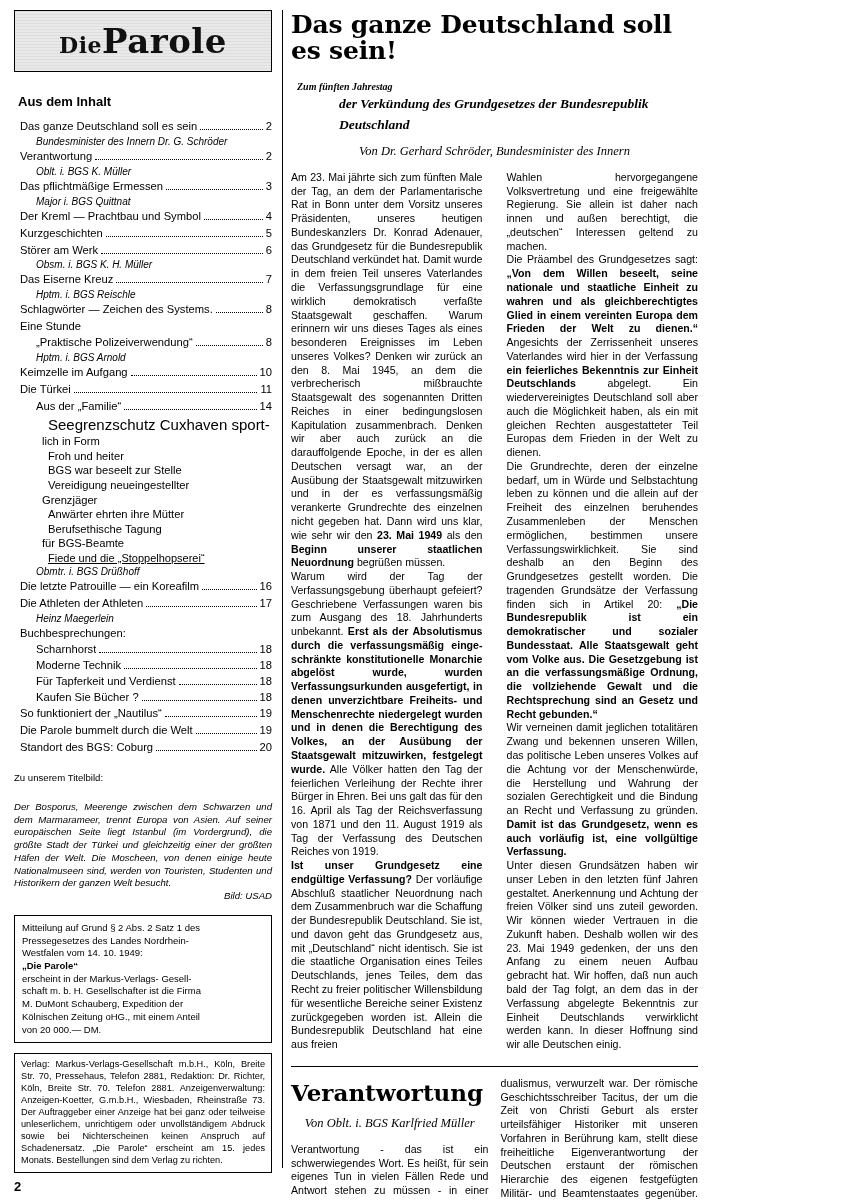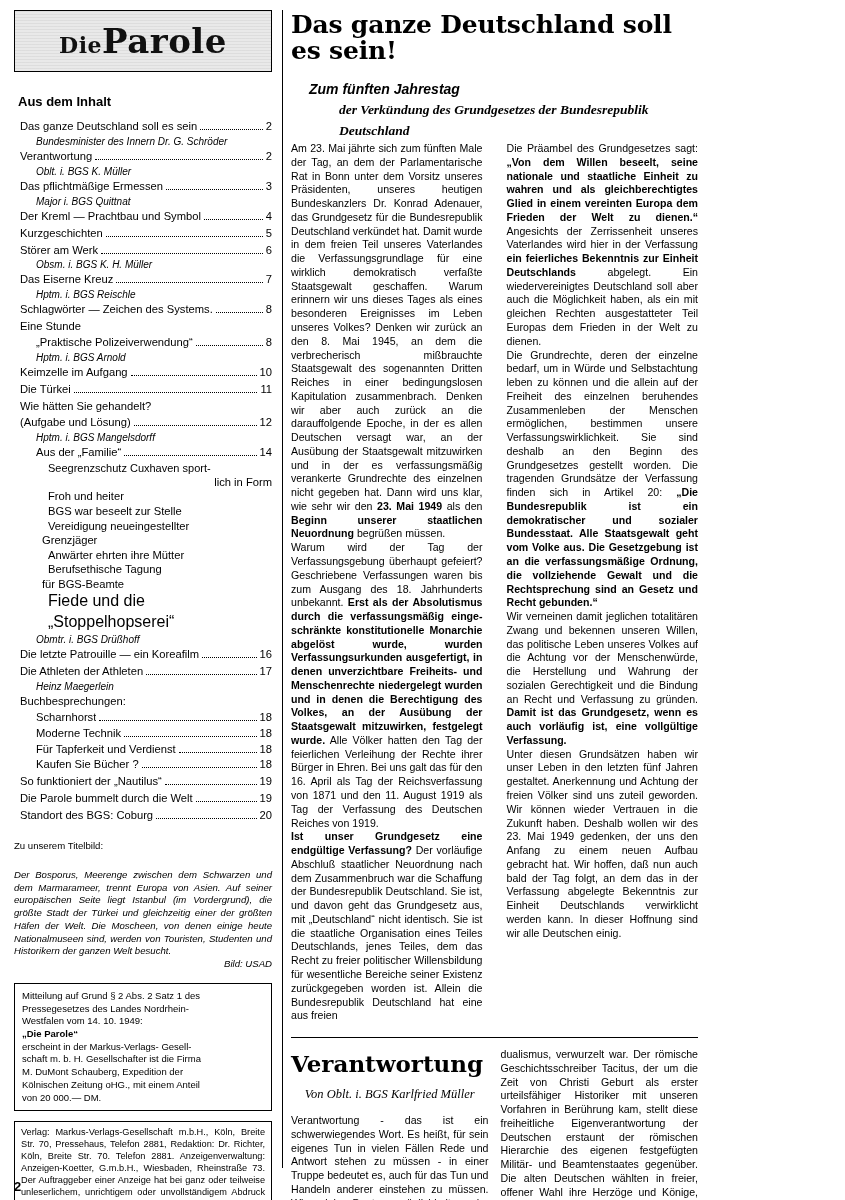--- a/index.html
+++ b/index.html
@@ -164,25 +164,25 @@
   
   .headline {
     font-family: "DejaVu Serif", serif;
     font-weight: bold;
     font-size: 25px;
     letter-spacing: -0.2px;
     margin: 2px 0 14px 0;
     line-height: 1.05;
   }
   .subhead {
-    font-family: Liberation Sans, sans-serif;
-    font-style: italic;
-    font-weight: bold;
-    font-size: 14px;
-    margin-left: 18px;
+    font-family: Liberation Serif, serif;
+    font-style: italic;
+    font-weight: bold;
+    font-size: 10px;
+    margin-left: 6px;
     line-height: 1.55;
   }
   .subhead2 {
     font-family: "Liberation Serif", serif;
     font-style: italic;
     font-weight: bold;
     font-size: 13.5px;
     margin-left: 48px;
     line-height: 1.55;
   }
@@ -345,46 +345,37 @@
           </div>
         </div>
         <div class="toc-group">
           <div class="toc-entry">
             <span class="t">Die Türkei</span>
             <span class="leader"></span>
             <span class="pg">11</span>
           </div>
         </div>
 
-        <div class="toc-group">
-          <div class="toc-plain">Wie hätten Sie gehandelt?</div>
-          <div class="toc-entry">
-            <span class="t">(Aufgabe und Lösung)</span>
-            <span class="leader"></span>
-            <span class="pg">12</span>
-          </div>
-          <div class="toc-sub">Hptm. i. BGS Mangelsdorff</div>
-        </div>
 
         <div class="toc-group">
           <div class="toc-entry toc-indent">
             <span class="t">Aus der „Familie“</span>
             <span class="leader"></span>
             <span class="pg">14</span>
           </div>
-          <div class="toc-sub" style="font-style:normal;font-size:11px;margin-left:34px;">Seegrenzschutz Cuxhaven sport-</div>
-          <div class="toc-sub" style="font-style:normal;font-size:11.2px;margin-left:28px;text-align:right;">lich in Form</div>
+          <div class="toc-sub" style="font-style:normal;font-size:15px;margin-left:34px;">Seegrenzschutz Cuxhaven sport-</div>
+          <div class="toc-sub" style="font-style:normal;font-size:11.2px;margin-left:28px;">lich in Form</div>
           <div class="toc-sub" style="font-style:normal;font-size:11.2px;margin-left:34px;">Froh und heiter</div>
           <div class="toc-sub" style="font-style:normal;font-size:11.2px;margin-left:34px;">BGS war beseelt zur Stelle</div>
           <div class="toc-sub" style="font-style:normal;font-size:11.2px;margin-left:34px;">Vereidigung neueingestellter</div>
           <div class="toc-sub" style="font-style:normal;font-size:11.2px;margin-left:28px;">Grenzjäger</div>
           <div class="toc-sub" style="font-style:normal;font-size:11.2px;margin-left:34px;">Anwärter ehrten ihre Mütter</div>
           <div class="toc-sub" style="font-style:normal;font-size:11.2px;margin-left:34px;">Berufsethische Tagung</div>
           <div class="toc-sub" style="font-style:normal;font-size:11.2px;margin-left:28px;">für BGS-Beamte</div>
-          <div class="toc-sub" style="font-style:normal;font-size:16px;margin-left:34px;">Fiede und die „Stoppelhopserei“</div>
+          <div class="toc-sub" style="font-style:normal;font-size:11px;margin-left:34px;text-decoration:underline;">Fiede und die „Stoppelhopserei“</div>
           <div class="toc-sub">Obmtr. i. BGS Drüßhoff</div>
         </div>
 
 
         <div class="toc-group">
           <div class="toc-entry">
             <span class="t">Die letzte Patrouille — ein Koreafilm</span>
             <span class="leader"></span>
             <span class="pg">16</span>
           </div>
@@ -471,28 +462,30 @@
 
     </div>
 
     <div class="vrule"></div>
 
     <div class="col-right">
 
       <h1 class="headline">Das ganze Deutschland soll es sein!</h1>
       <div class="subhead">Zum fünften Jahrestag</div>
       <div class="subhead2">der Verkündung des Grundgesetzes der Bundesrepublik Deutschland</div>
+      <div class="byline">Von Dr. Gerhard Schröder, Bundesminister des Innern</div>
 
       <div class="two-col">
         <div class="tc">
           <p><span>Am 23. Mai jährte sich zum fünften Male der Tag, an dem der Parlamentarische Rat in Bonn unter dem Vorsitz unseres Präsidenten, unseres heutigen Bundeskanzlers Dr. Konrad Adenauer, das Grundgesetz für die Bundesrepublik Deutschland verkündet hat. Damit wurde in dem freien Teil unseres Vaterlandes die Verfassungsgrundlage für eine wirklich demokratisch verfaßte Staatsgewalt geschaffen. Warum erinnern wir uns dieses Tages als eines besonderen Ereignisses im Leben unseres Volkes? Denken wir zurück an den 8. Mai 1945, an dem die verbrecherisch mißbrauchte Staatsgewalt des sogenannten Dritten Reiches in einer bedingungslosen Kapitulation zusammenbrach. Denken wir aber auch zurück an die darauffolgende Epoche, in der es allen Deutschen versagt war, an der Ausübung der Staatsgewalt mitzuwirken und in der es verfassungsmäßig verankerte Grundrechte des einzelnen nicht gegeben hat. Dann wird uns klar, wie sehr wir den </span><b>23. Mai 1949</b><span> als den </span><b>Beginn unserer staatlichen Neuordnung</b><span> begrüßen müssen.</span></p>
           <p><span>Warum wird der Tag der Verfassungsgebung überhaupt gefeiert? Geschriebene Verfassungen waren bis zum Ausgang des 18. Jahrhunderts unbekannt. </span><b>Erst als der Absolutismus durch die verfassungsmäßig einge-schränkte konstitutionelle Monarchie abgelöst wurde, wurden Verfassungsurkunden ausgefertigt, in denen unverzichtbare Freiheits- und Menschenrechte niedergelegt wurden und in denen die Berechtigung des Volkes, an der Ausübung der Staatsgewalt mitzuwirken, festgelegt wurde.</b><span> Alle Völker hatten den Tag der feierlichen Verleihung der Rechte ihrer Bürger in Ehren. Bei uns galt das für den 16. April als Tag der Reichsverfassung von 1871 und den 11. August 1919 als Tag der Verfassung des Deutschen Reiches von 1919.</span></p>
           <p><b>Ist unser Grundgesetz eine endgültige Verfassung?</b><span> Der vorläufige Abschluß staatlicher Neuordnung nach dem Zusammenbruch war die Schaffung der Bundesrepublik Deutschland. Sie ist, und davon geht das Grundgesetz aus, mit „Deutschland“ nicht identisch. Sie ist die staatliche Organisation eines Teiles Deutschlands, jenes Teiles, dem das Recht zu freier politischer Willensbildung für wesentliche Bereiche seiner Existenz zurückgegeben worden ist. Allein die Bundesrepublik Deutschland hat eine aus freien</span></p>
         </div>
         <div class="tc">
+          <p><span>Wahlen hervorgegangene Volksvertretung und eine freigewählte Regierung. Sie allein ist daher nach innen und außen berechtigt, die „deutschen“ Interessen geltend zu machen.</span></p>
           <p><span>Die Präambel des Grundgesetzes sagt: </span><b>„Von dem Willen beseelt, seine nationale und staatliche Einheit zu wahren und als gleichberechtigtes Glied in einem vereinten Europa dem Frieden der Welt zu dienen.“</b><span> Angesichts der Zerrissenheit unseres Vaterlandes wird hier in der Verfassung </span><b>ein feierliches Bekenntnis zur Einheit Deutschlands</b><span> abgelegt. Ein wiedervereinigtes Deutschland soll aber auch die Möglichkeit haben, als ein mit gleichen Rechten ausgestatteter Teil Europas dem Frieden in der Welt zu dienen.</span></p>
           <p><span>Die Grundrechte, deren der einzelne bedarf, um in Würde und Selbstachtung leben zu können und die allein auf der Freiheit des einzelnen beruhendes Zusammenleben der Menschen ermöglichen, bestimmen unsere Verfassungswirklichkeit. Sie sind deshalb an den Beginn des Grundgesetzes gestellt worden. Die tragenden Grundsätze der Verfassung finden sich in Artikel 20: </span><b>„Die Bundesrepublik ist ein demokratischer und sozialer Bundesstaat. Alle Staatsgewalt geht vom Volke aus. Die Gesetzgebung ist an die verfassungsmäßige Ordnung, die vollziehende Gewalt und die Rechtsprechung sind an Gesetz und Recht gebunden.“</b></p>
           <p><span>Wir verneinen damit jeglichen totalitären Zwang und bekennen unseren Willen, das politische Leben unseres Volkes auf die Achtung vor der Menschenwürde, die Herstellung und Wahrung der sozialen Gerechtigkeit und die Bindung an Recht und Verfassung zu gründen. </span><b>Damit ist das Grundgesetz, wenn es auch vorläufig ist, eine vollgültige Verfassung.</b></p>
           <p><span>Unter diesen Grundsätzen haben wir unser Leben in den letzten fünf Jahren gestaltet. Anerkennung und Achtung der freien Völker sind uns zuteil geworden. Wir können wieder Vertrauen in die Zukunft haben. Deshalb wollen wir des 23. Mai 1949 gedenken, der uns den Anfang zu einem neuen Aufbau gebracht hat. Wir hoffen, daß nun auch bald der Tag folgt, an dem das in der Verfassung abgelegte Bekenntnis zur Einheit Deutschlands verwirklicht werden kann. In dieser Hoffnung sind wir alle Deutschen einig.</span></p>
         </div>
       </div>
 
       <div class="article2">
         <div class="h2-row">
           <div class="h2-left">

